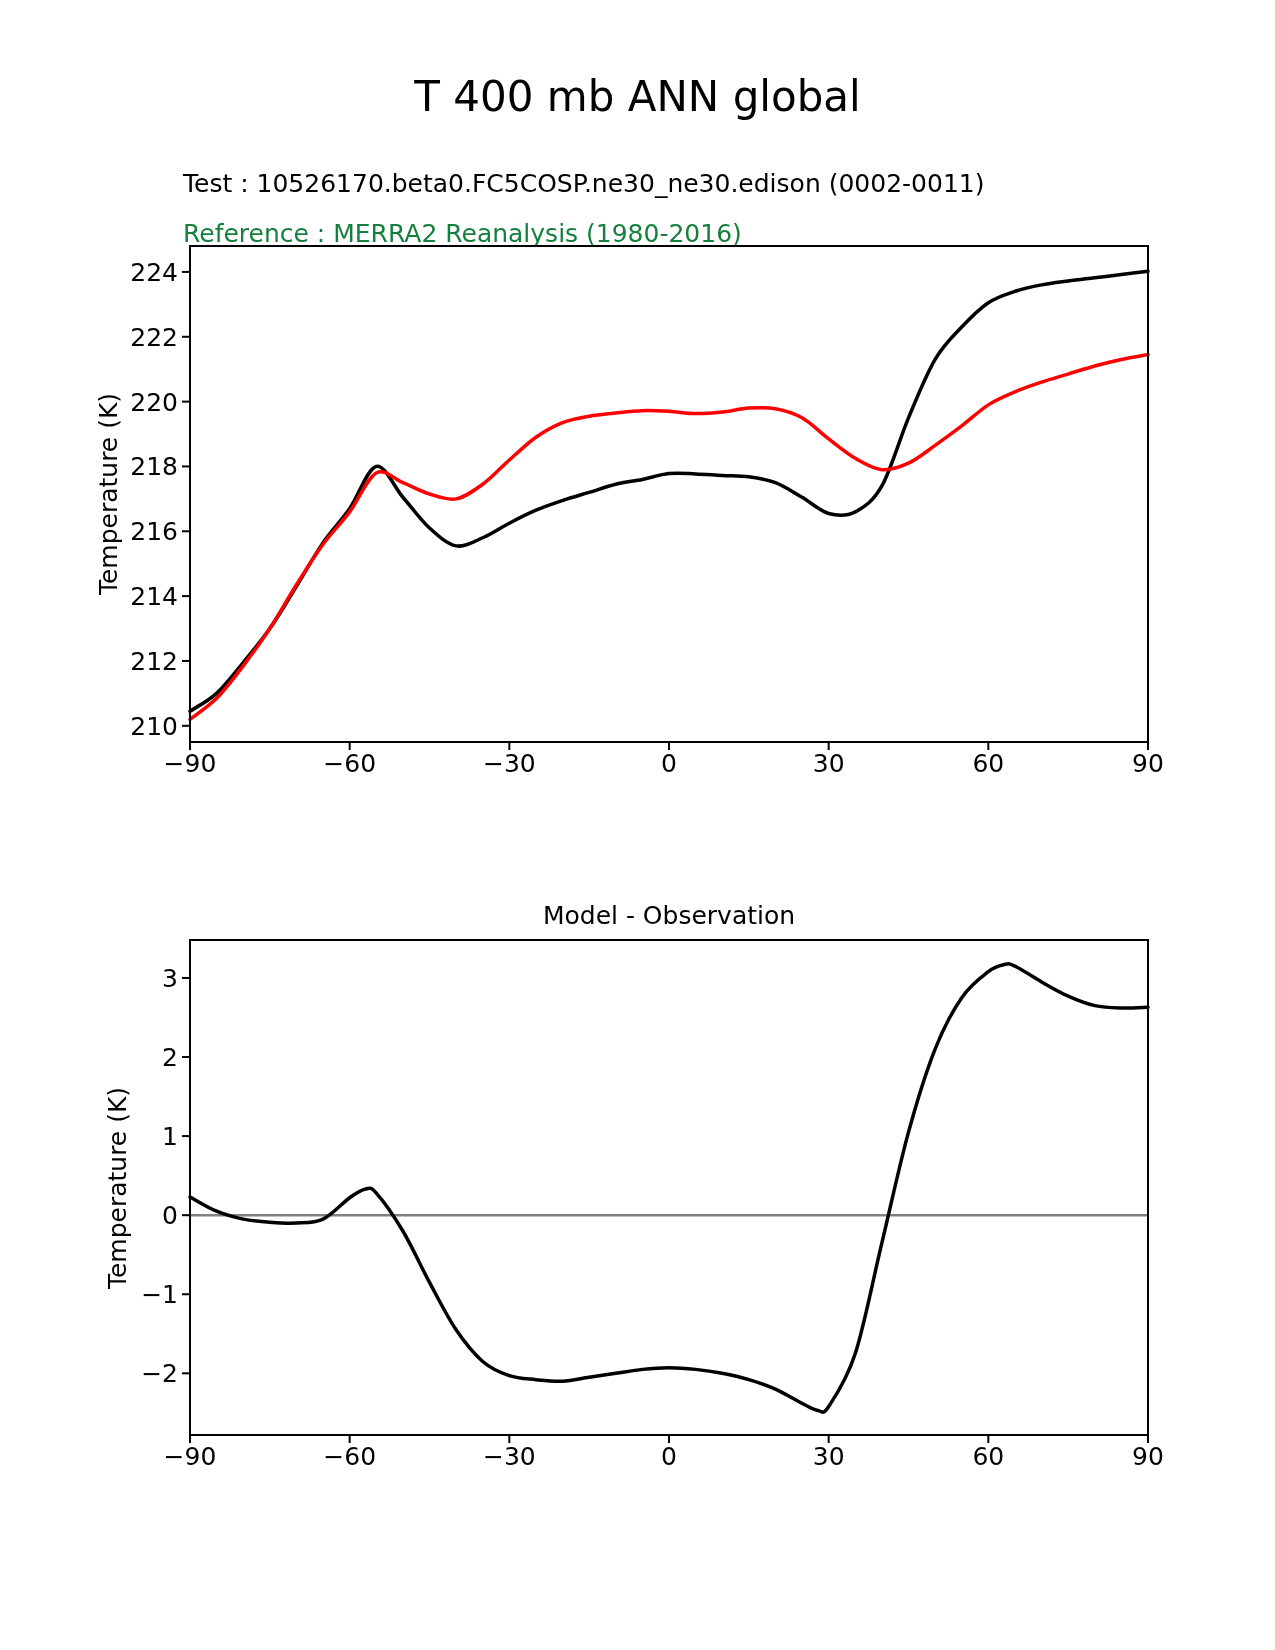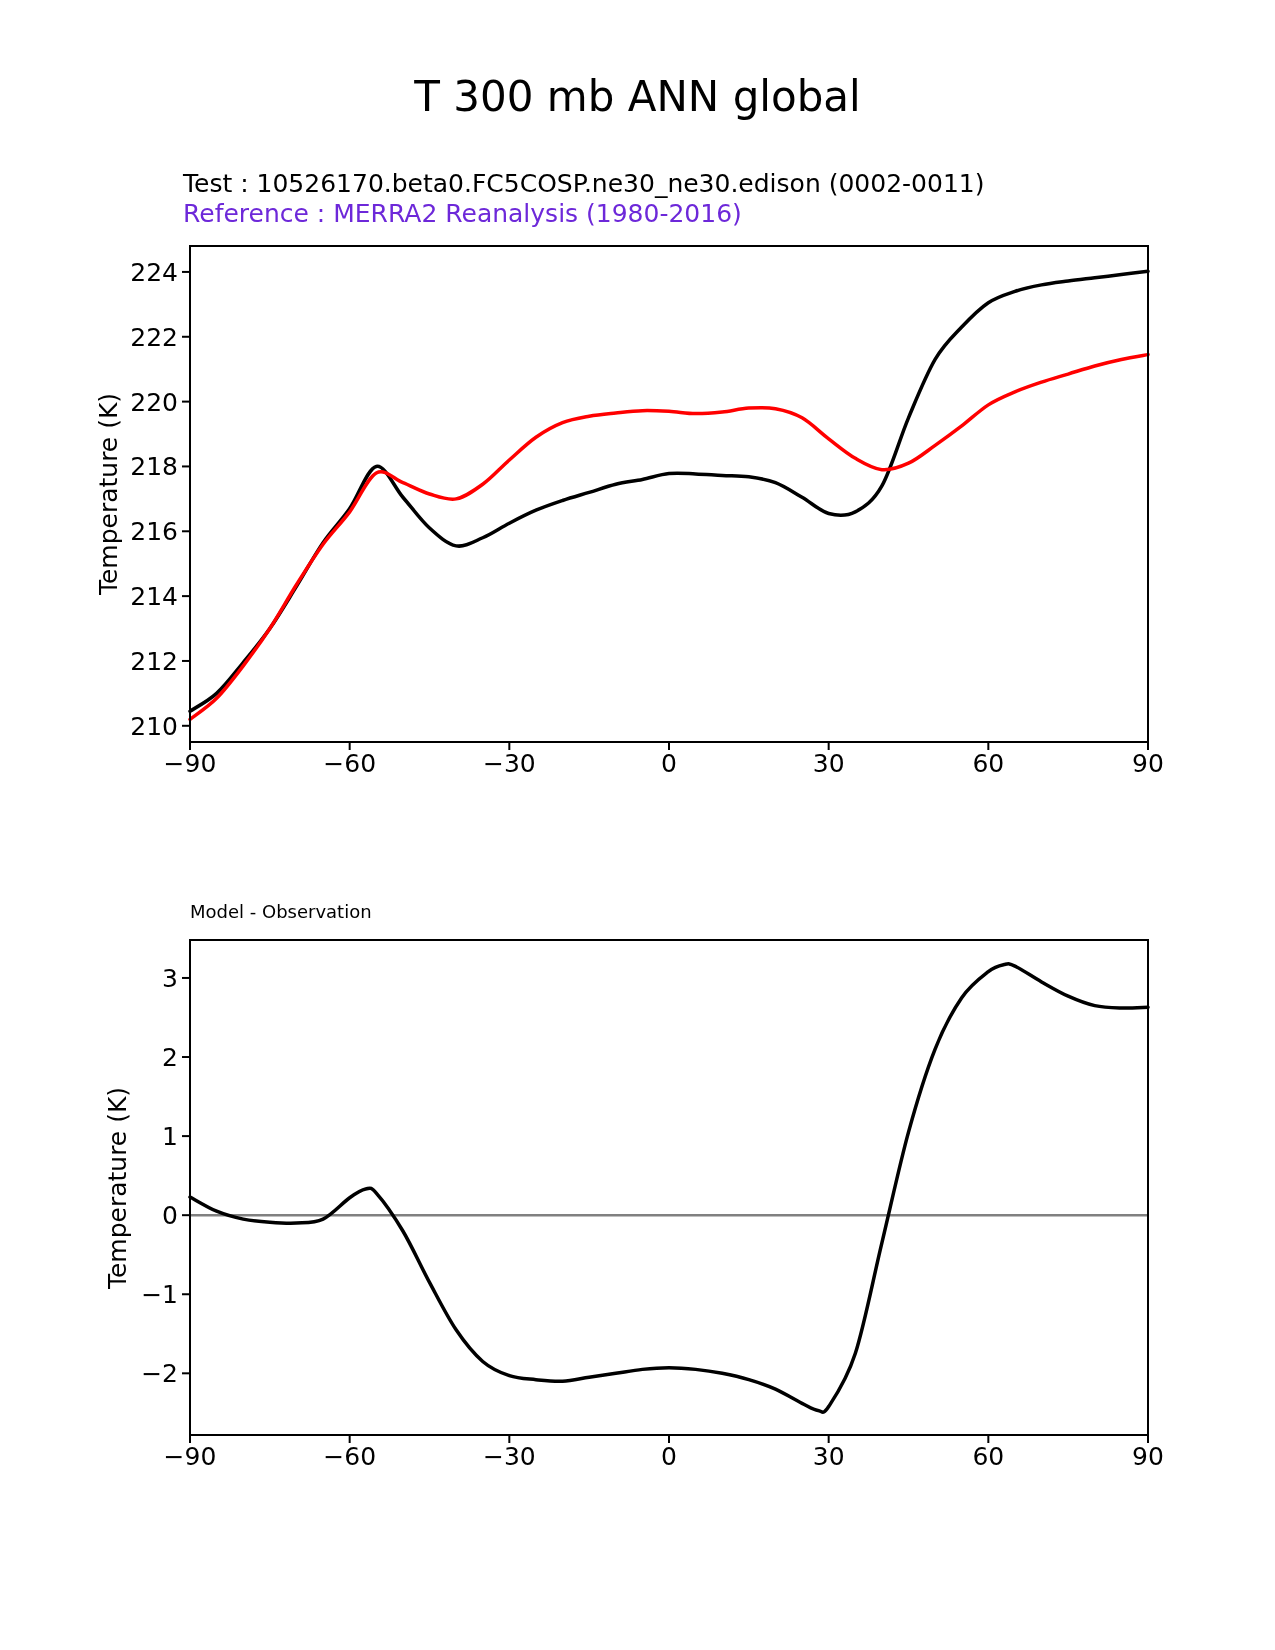--- a/index.html
+++ b/index.html
@@ -21,41 +21,41 @@
   }
   #subtitle-reference {
     left: 183px; top: 199px; font-size: 25px;
   }
   #top-ylabel {
     left: 108px; top: 494px; font-size: 25px;
     transform: translate(-50%, -50%) rotate(-90deg);
   }
   #bottom-title {
     left: 190px; top: 901px; width: 958px;
-    font-size: 18px;
+    text-align: center; font-size: 25px;
   }
   #bottom-ylabel {
     left: 117px; top: 1188px; font-size: 25px;
     transform: translate(-50%, -50%) rotate(-90deg);
   }
   #plot-svg { position: absolute; left: 0; top: 0; }
   .tick-label {
     font-size: 25px;
     fill: #000000;
     font-family: "DejaVu Sans", "Liberation Sans", sans-serif;
   }
 </style>
 </head>
 <body style="background: rgb(255, 255, 255);">
 
-<div class="abs" id="main-title">T 300 mb ANN global</div>
+<div class="abs" id="main-title">T 400 mb ANN global</div>
 
 <div class="abs" id="subtitle-test">Test : 10526170.beta0.FC5COSP.ne30_ne30.edison (0002-0011)</div>
 
-<div class="abs" id="subtitle-reference" style="color: #6d28d9;">Reference : MERRA2 Reanalysis (1980-2016)</div>
+<div class="abs" id="subtitle-reference" style="color: #15803d; margin-top: 20px;">Reference : MERRA2 Reanalysis (1980-2016)</div>
 
 <div class="abs" id="top-ylabel">Temperature (K)</div>
 
 <div class="abs" id="bottom-title">Model - Observation</div>
 
 <div class="abs" id="bottom-ylabel">Temperature (K)</div>
 
 <svg id="plot-svg" width="1275" height="1650">
     <clipPath id="clip0">
       <rect x="188" y="244" width="962" height="500"></rect>

